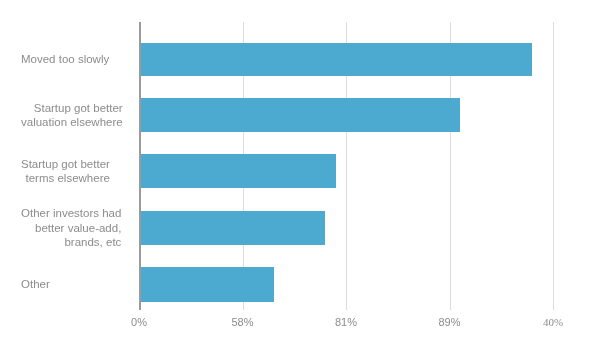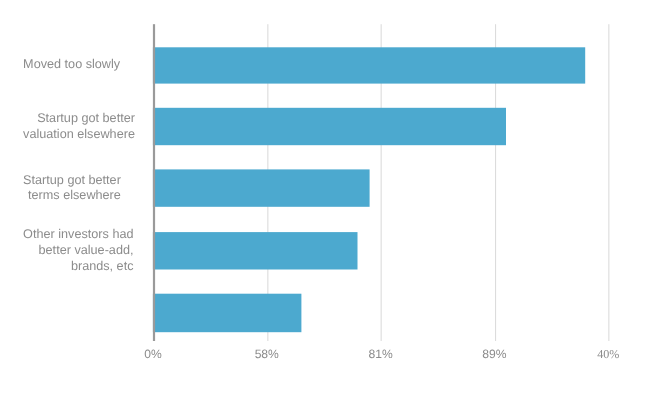--- a/index.html
+++ b/index.html
@@ -135,20 +135,23 @@
   </div>
   <div class="cat-label-wrap" style="top:154px;height:34px;">
     <span>Startup got better
 terms elsewhere</span>
   </div>
   <div class="cat-label-wrap" style="top:211px;height:34px;">
     <span>Other investors had
 better value-add,
 brands, etc</span>
   </div>
+  <div class="cat-label-wrap" style="top:267px;height:35px;">
+    <span>Other</span>
+  </div>
 
   <div class="xtick" style="left:139px;">0%</div>
   <div class="xtick" style="left:242.5px;">58%</div>
   <div class="xtick" style="left:346px;">81%</div>
   <div class="xtick" style="left:449.5px;">89%</div>
   <div class="xtick" style="left:553px;font-family:Liberation Serif, serif;">40%</div>
 
 </div>
 
 </body></html>

